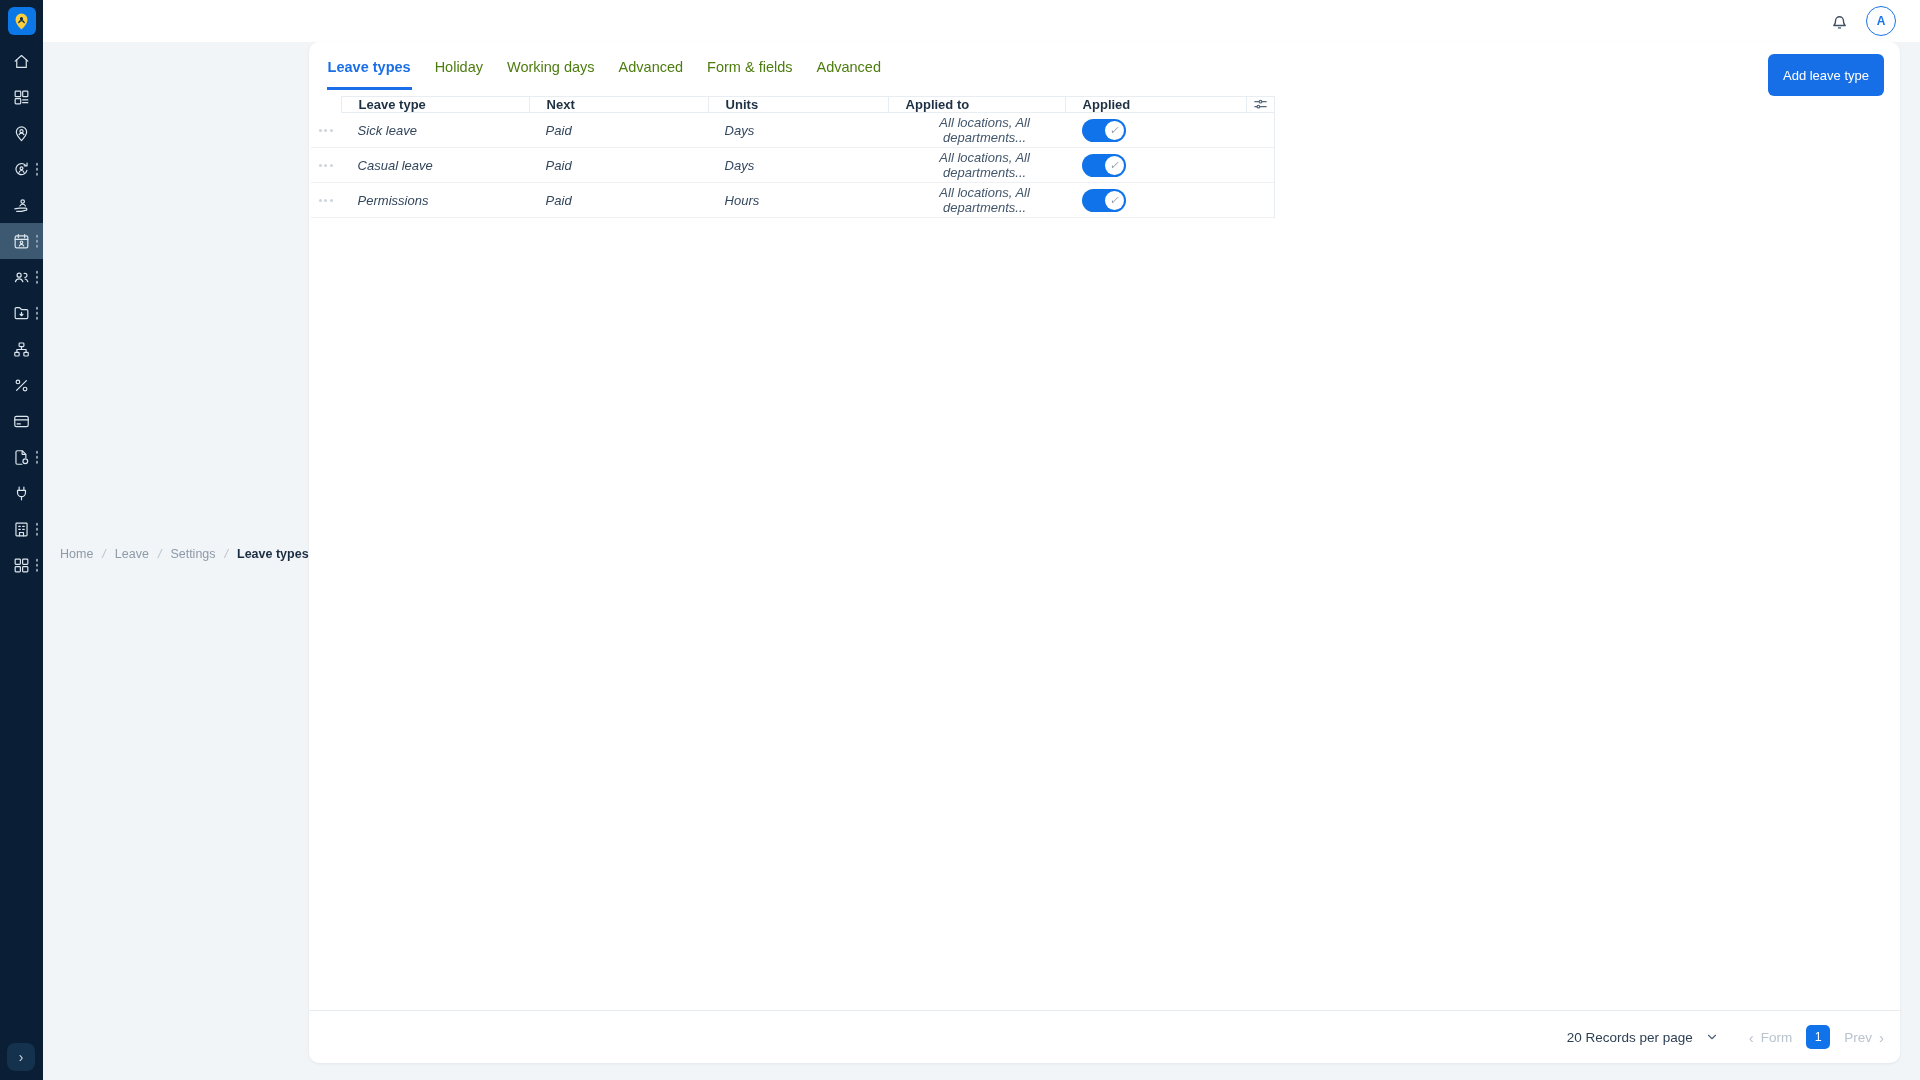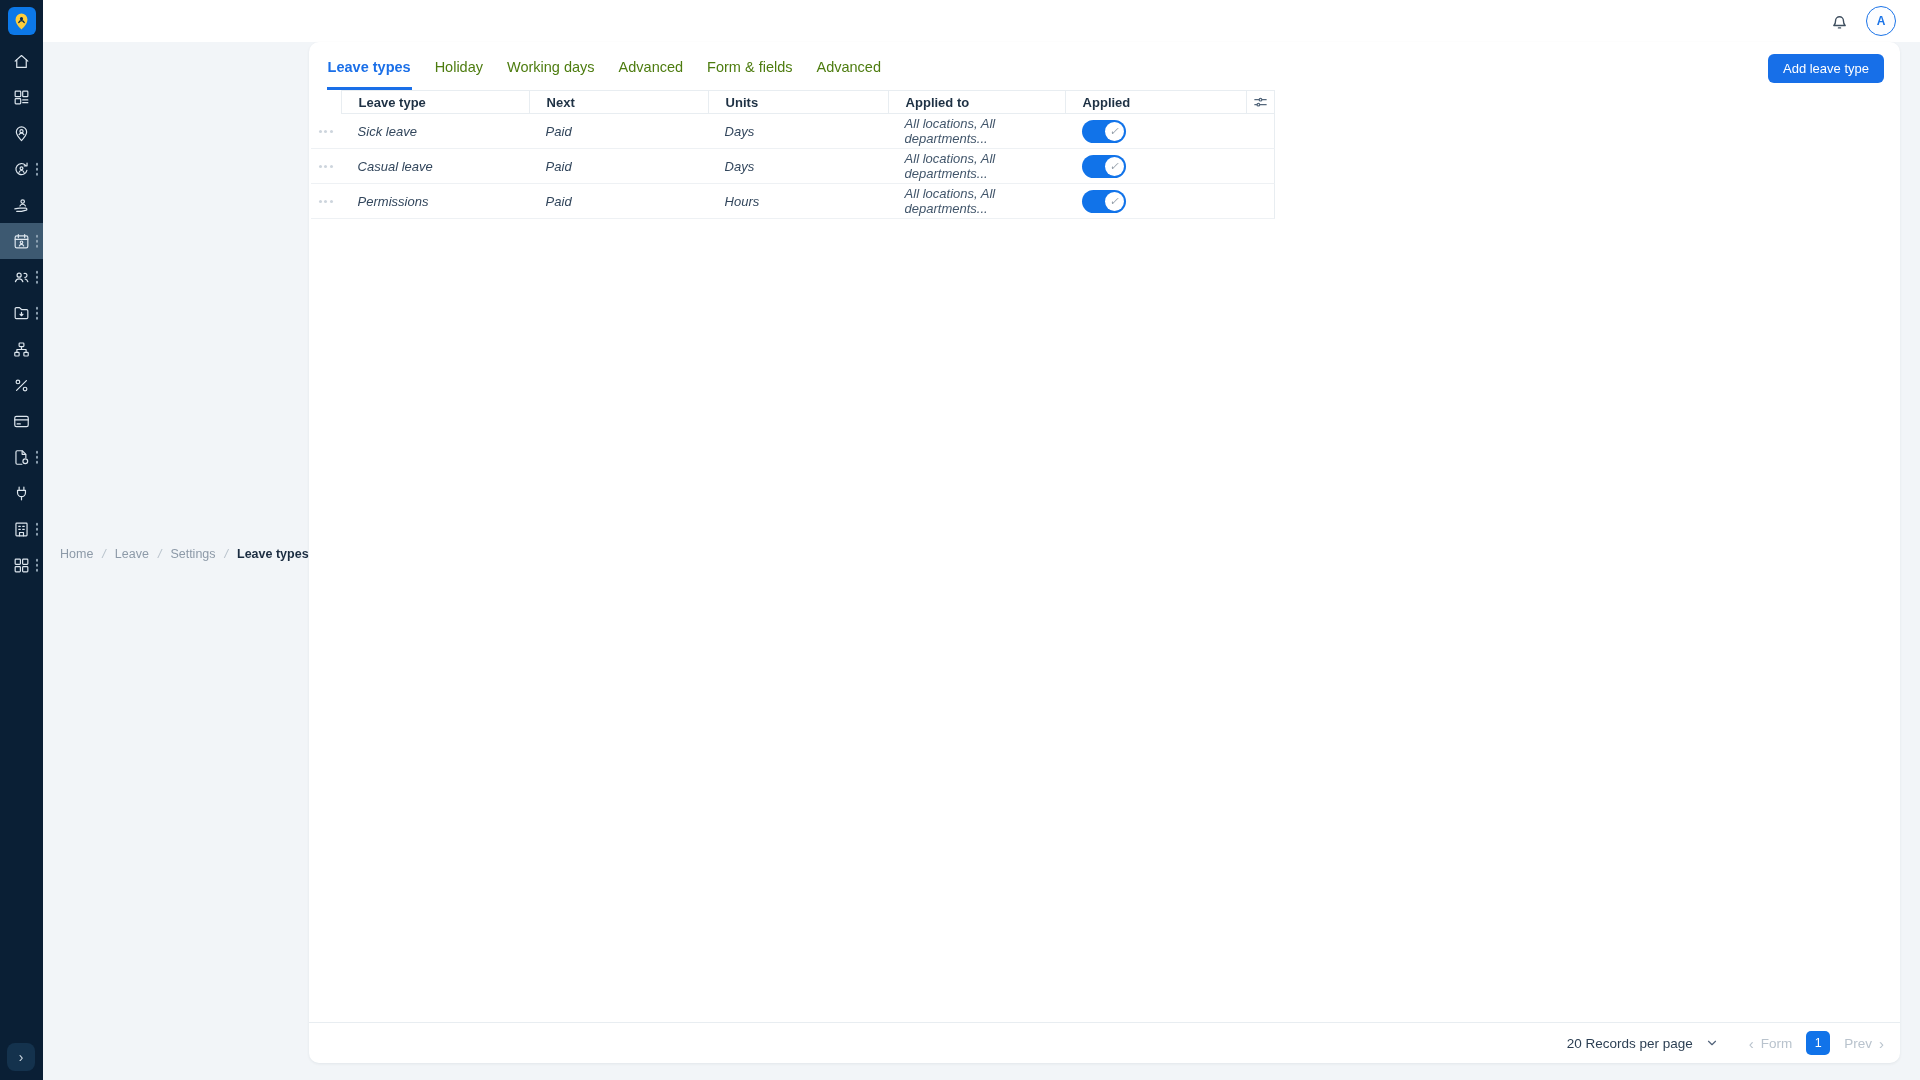--- a/index.html
+++ b/index.html
@@ -39,47 +39,47 @@
   .breadcrumb .bc-current { color:#1b2d41; font-weight:bold; }
 
   .card { background:#ffffff; border-radius:10px; flex:1; display:flex; flex-direction:column;
     box-shadow:0 1px 3px rgba(16,36,59,.07); overflow:hidden; }
   .card-header { display:flex; align-items:flex-start; justify-content:space-between;
     padding:14px 16px 0 18px; flex:0 0 auto; }
   .tabs { display:flex; gap:22px; }
   .tab { font-size:14.5px; color:#4d7c0f; padding:3px 1px 12px 1px; cursor:pointer;
     border-bottom:3px solid transparent; }
   .tab.active { color:#1a6fe8; font-weight:bold; border-bottom-color:#1a6fe8; }
-  .add-btn { background:#176fe8; color:#ffffff; border:none; border-radius:6px; height:29px;
+  .add-btn { background:#176fe8; color:#ffffff; border:none; border-radius:6px; height:42px;
     padding:0 15px; font-size:13px; font-family:inherit; cursor:pointer; margin-top:-2px; }
 
   
   .table { margin:0 0 0 2px; width:964px; font-size:13px; color:#31445a; flex:0 0 auto; }
   .thead, .tr { display:grid; grid-template-columns:30px 188px 179px 180px 177px 181px 29px; }
-  .th { height:24px; display:flex; align-items:center; padding-left:17px;
+  .th { height:17px; display:flex; align-items:center; padding-left:17px;
     font-weight:bold; color:#1e3144; border-top:1px solid #e8edf1; border-bottom:1px solid #e8edf1;
     border-left:1px solid #e8edf1; }
   .th.th-drag { border:none; padding:0; }
   .th.th-gear { border-right:1px solid #e8edf1; padding-left:0; justify-content:center; color:#55687c; cursor:pointer; }
   .td { height:35px; display:flex; align-items:center; padding-left:17px;
     border-bottom:1px solid #eef1f4; color:#32465c;font-style:italic; }
   .td.td-drag { padding-left:6px; }
   .td.td-gear { border-right:1px solid #e8edf1; padding-left:0; }
-  .td.td-applied { color:#42566b; }
+  .td.td-applied { color:#42566b;text-align:center; }
   .drag-dots { display:flex; gap:2.5px; cursor:grab; padding:4px 2px; }
   .drag-dots i { width:3px; height:3px; border-radius:50%; background:#cdd5dd; display:block; }
 
   .toggle { width:44px; height:23px; border-radius:12px; background:#1173e9; position:relative;
     display:inline-block; cursor:pointer; }
   .toggle .knob { position:absolute; right:2px; top:2px; width:19px; height:19px; border-radius:50%;
     background:#ffffff; display:flex; align-items:center; justify-content:center;
     color:#98a2ac; font-size:11px; }
 
   .card-spacer { flex:1; }
-  .card-footer { flex:0 0 auto; height:41px; border-top:1px solid #e8edf1; display:flex;
+  .card-footer { flex:0 0 auto; height:53px; border-top:1px solid #e8edf1; display:flex;
     align-items:center; justify-content:flex-end; padding-right:16px; font-size:13.5px; }
   .per-page { display:flex; align-items:center; gap:12px; color:#2c3f53; cursor:pointer; }
   .per-page svg { color:#51импort637a; color:#51637a; }
   .pager { display:flex; align-items:center; gap:14px; margin-left:30px; }
   .pg-prev, .pg-next { display:flex; align-items:center; gap:7px; color:#b9c3cd; cursor:default; }
   .pg-chev { font-size:15px; }
   .pg-page { width:24px; height:24px; border-radius:5px; background:#1173e9; color:#ffffff;
     display:flex; align-items:center; justify-content:center; font-size:12.5px; cursor:pointer; }
 </style>
 </head>

